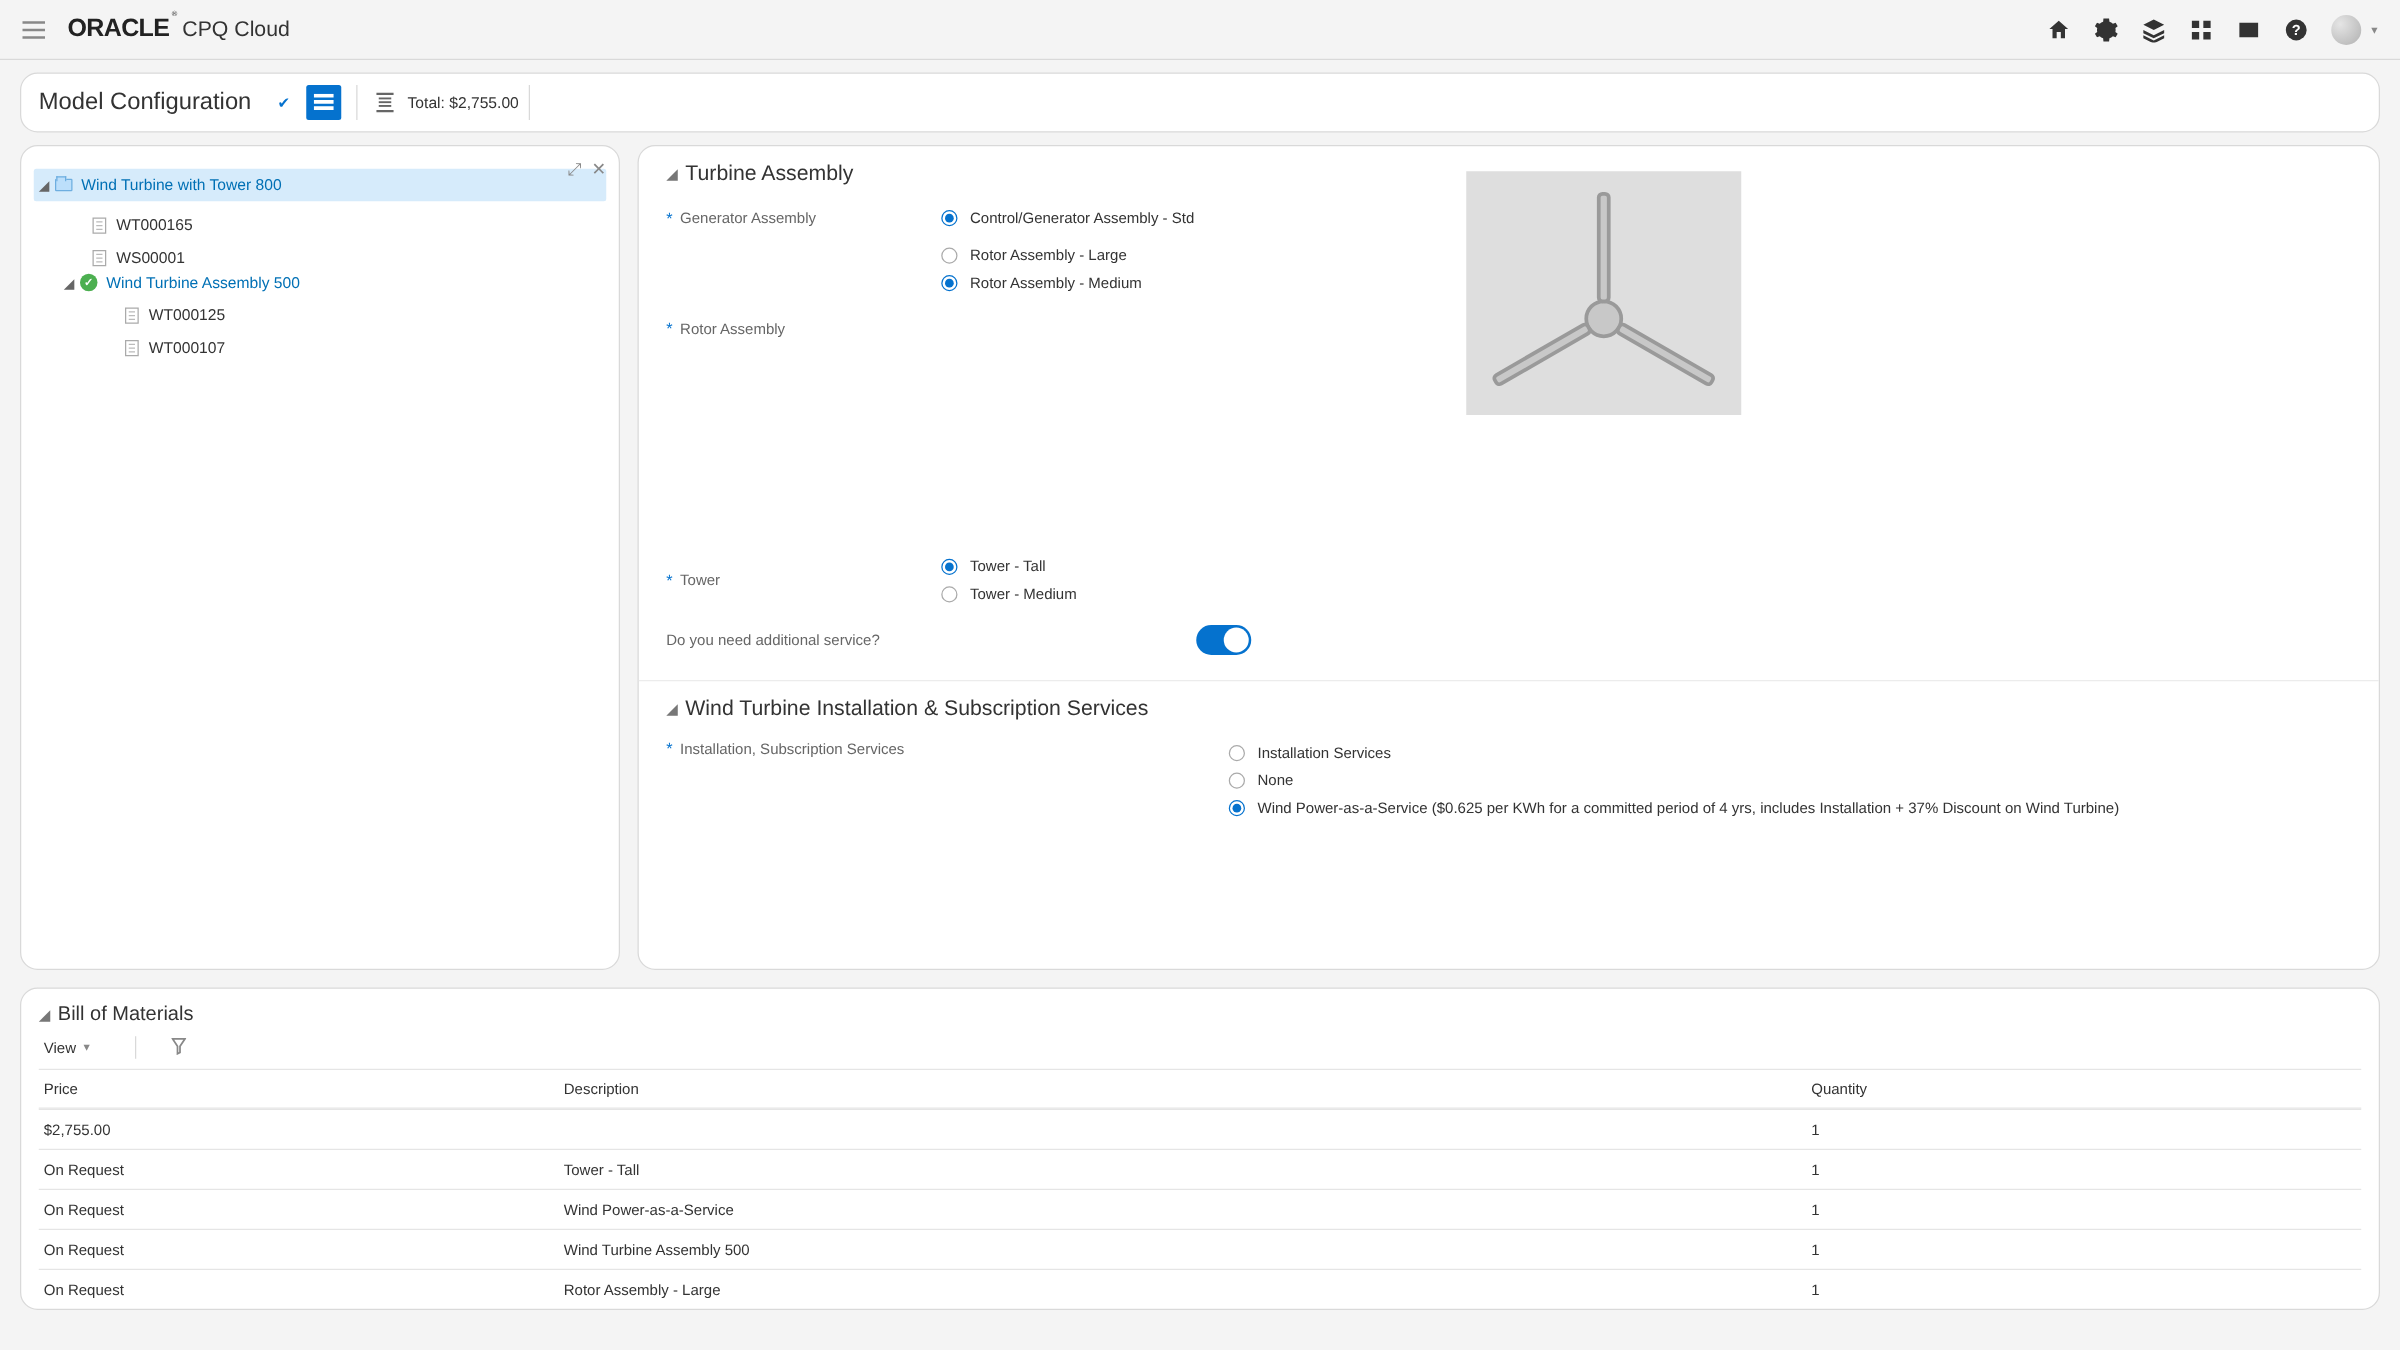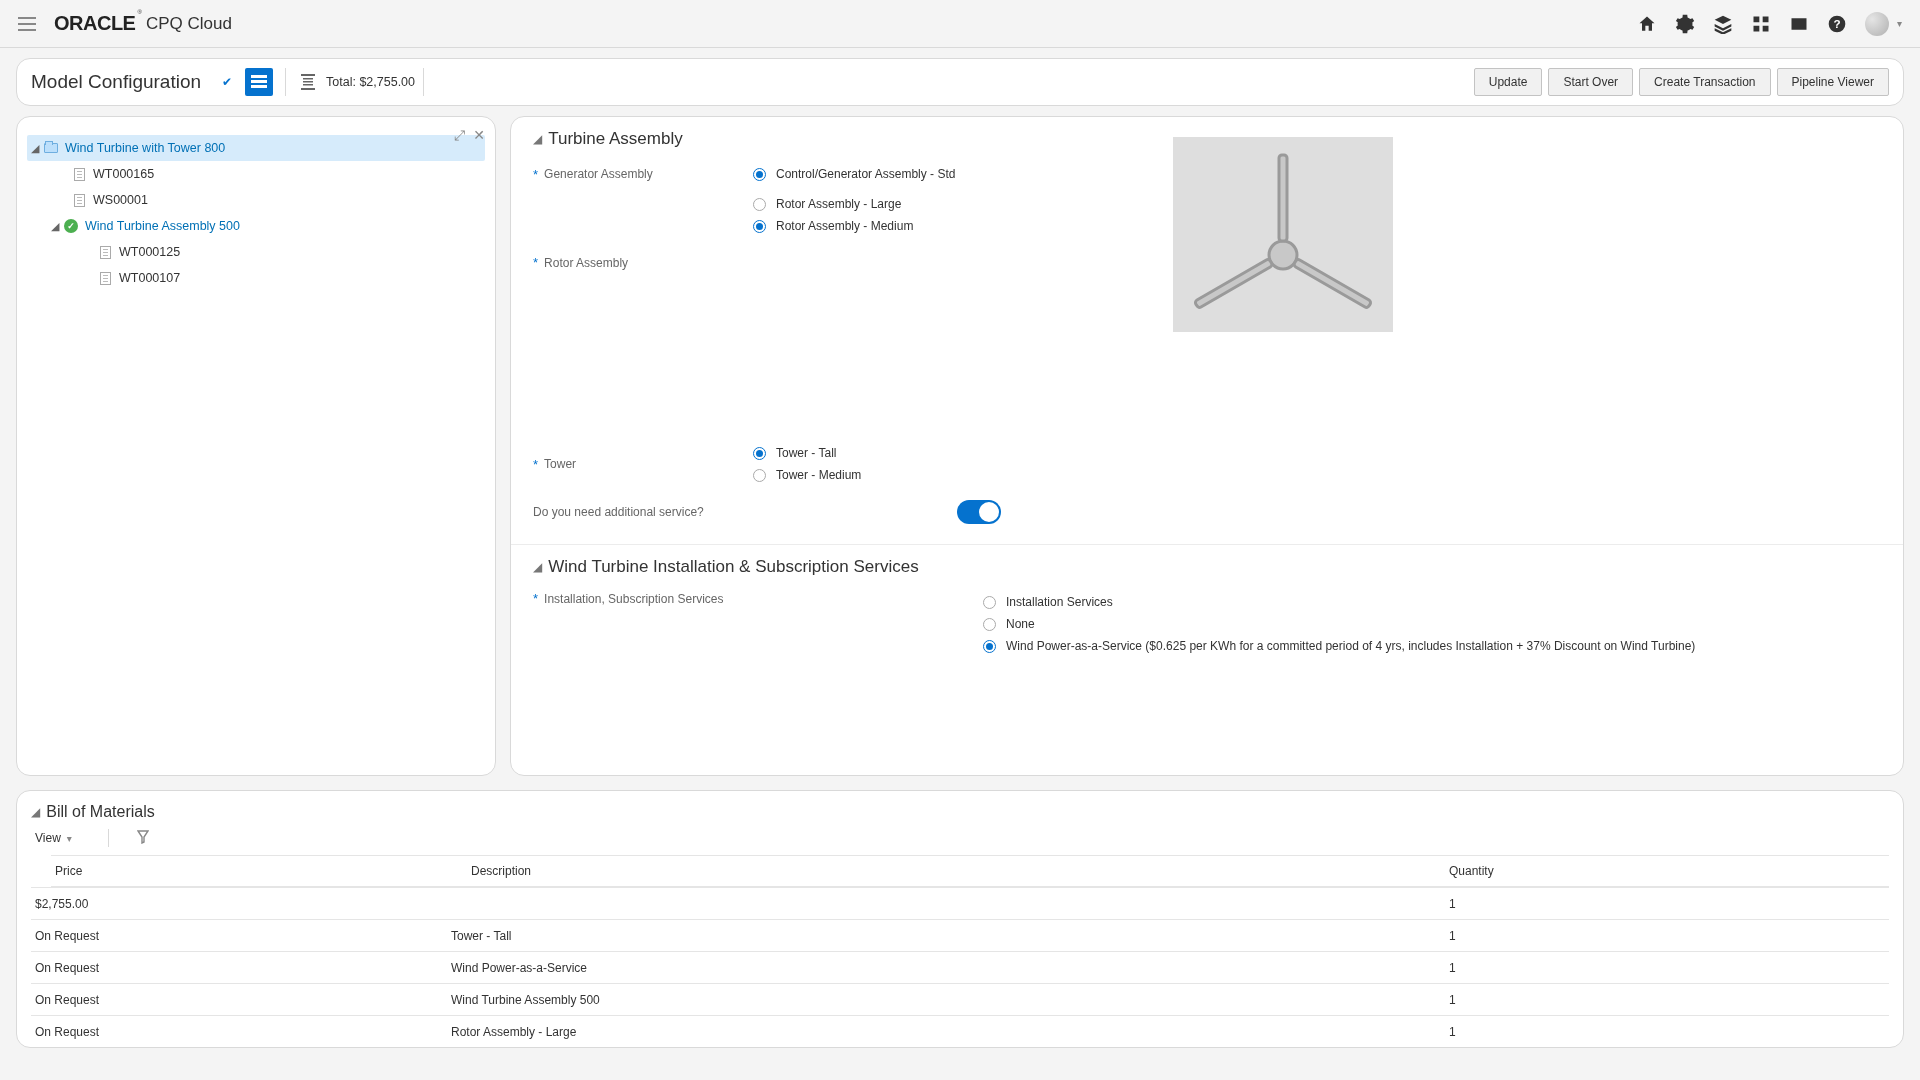--- a/index.html
+++ b/index.html
@@ -63,21 +63,21 @@
 .tree-arrow { width: 12px; color: #666; font-size: 11px; }
 .tree-icon { width: 16px; height: 14px; margin-right: 6px; display: inline-flex; align-items: center; justify-content: center; }
 .folder-icon { background: #bcdffb; border: 1px solid #6eaee0; border-radius: 1px; width: 14px; height: 10px; position: relative;}
 .folder-icon::before { content:""; position:absolute; top:-3px; left:0; width:6px; height:3px; background:#bcdffb; border:1px solid #6eaee0; border-bottom:none;}
 .doc-icon { width: 11px; height: 13px; border: 1px solid #aaa; background: #fff; position: relative;}
 .doc-icon::before{content:"";position:absolute;top:2px;left:2px;right:2px;height:1px;background:#bbb;box-shadow:0 3px 0 #bbb,0 6px 0 #bbb;}
 .check-icon { width:14px;height:14px;border-radius:50%;background:#4caf50;display:flex;align-items:center;justify-content:center;color:#fff;font-size:9px;font-weight:bold;}
 .tree-label { color: #0070b5; font-size: 12.5px; }
 .tree-label.black { color: #333; }
 .indent-1 { padding-left: 24px; }
-.indent-2 { padding-left: 44px; }
+.indent-2 { padding-left: 44px; align-items: flex-end; }
 .indent-3 { padding-left: 70px; }
 
 .form-panel { flex: 1; padding: 0; }
 .section { padding: 12px 22px 20px 22px; border-bottom: 1px solid #ececec; }
 .section:last-child { border-bottom: none; }
 .section-head { display: flex; align-items: center; margin-bottom: 14px; }
 .section-arrow { color: #777; font-size: 12px; margin-right: 6px; }
 .section-title { font-size: 17px; color: #333; font-weight: 400; }
 .form-row { display: flex; align-items: flex-start; margin-bottom: 10px; }
 .form-label-col { width: 220px; display: flex; align-items: center; color: #666; font-size: 12px;}
@@ -104,21 +104,21 @@
 .toggle::after { content:""; position:absolute; right:2px; top:2px; width:20px; height:20px; border-radius:50%; background:#fff;}
 
 .bom-panel { margin-top: 14px; padding: 12px 14px 0 14px; }
 .bom-head { display:flex;align-items:center;margin-bottom:8px;}
 .bom-title { font-size: 16px; color: #333; font-weight: 400; }
 .bom-toolbar { display:flex;align-items:center; margin: 6px 0 8px 4px; }
 .viewmenu { display:flex;align-items:center;color:#333;font-size:12px;cursor:pointer;margin-right:28px;}
 .viewmenu .caret { font-size:10px;color:#888;margin-left:6px;}
 .filter-icon { color:#888; font-size:14px; cursor:pointer;}
 .bom-row { display:flex; height:32px; align-items:center; border-top:1px solid #e5e5e5; font-size:12px; color:#333;}
-.bom-row.header { font-weight:400; color:#333; border-top:1px solid #e5e5e5; border-bottom:1px solid #e5e5e5;margin-left:20px;}
+.bom-row.header { font-weight:400; color:#333; border-top:1px solid #e5e5e5; border-bottom:1px solid #e5e5e5;}
 .bom-col-price { width: 420px; padding-left: 4px;}
 .bom-col-desc { flex: 1; }
 .bom-col-qty { width: 440px; }
 </style>
 </head>
 <body>
 
 <div class="topbar">
   <div class="hamburger">
       <span></span>
@@ -170,26 +170,20 @@
       <svg width="14" height="16" viewBox="0 0 14 16" fill="currentColor">
           <rect x="0" y="0" width="14" height="2"></rect>
           <rect x="2" y="4" width="10" height="1.5"></rect>
           <rect x="2" y="7" width="10" height="1.5"></rect>
           <rect x="2" y="10" width="10" height="1.5"></rect>
           <rect x="0" y="14" width="14" height="2"></rect>
         </svg>
     </span>
     <span class="total-label">Total: $2,755.00</span>
     <span class="vsep"></span>
-    <div class="subheader-right">
-      <button class="btn">Update</button>
-      <button class="btn">Start Over</button>
-      <button class="btn">Create Transaction</button>
-      <button class="btn">Pipeline Viewer</button>
-    </div>
   </div>
 
   <div class="config-row">
 
     <div class="panel tree-panel">
       <div class="tree-toolbar">
         <span class="tree-tool">⤢</span>
         <span class="tree-tool">✕</span>
       </div>
       <div class="tree">

